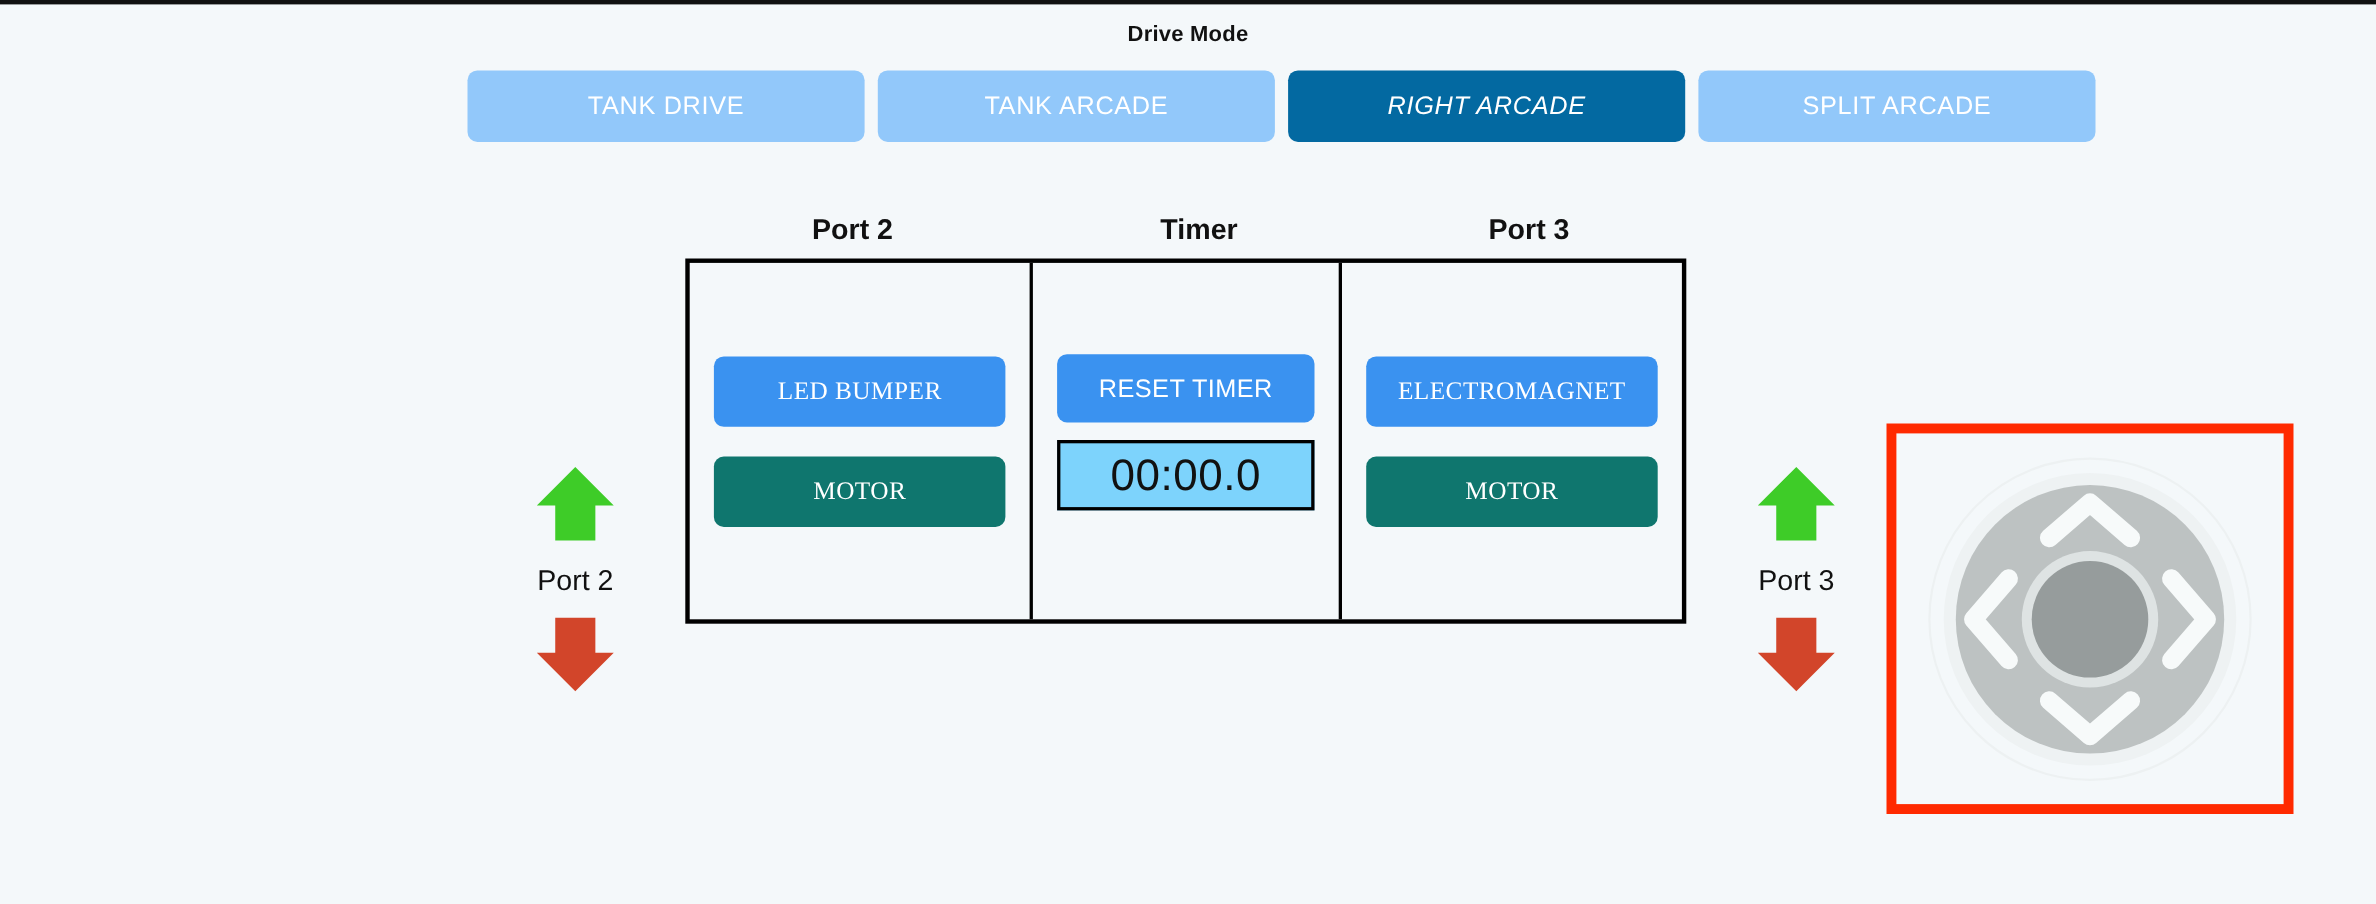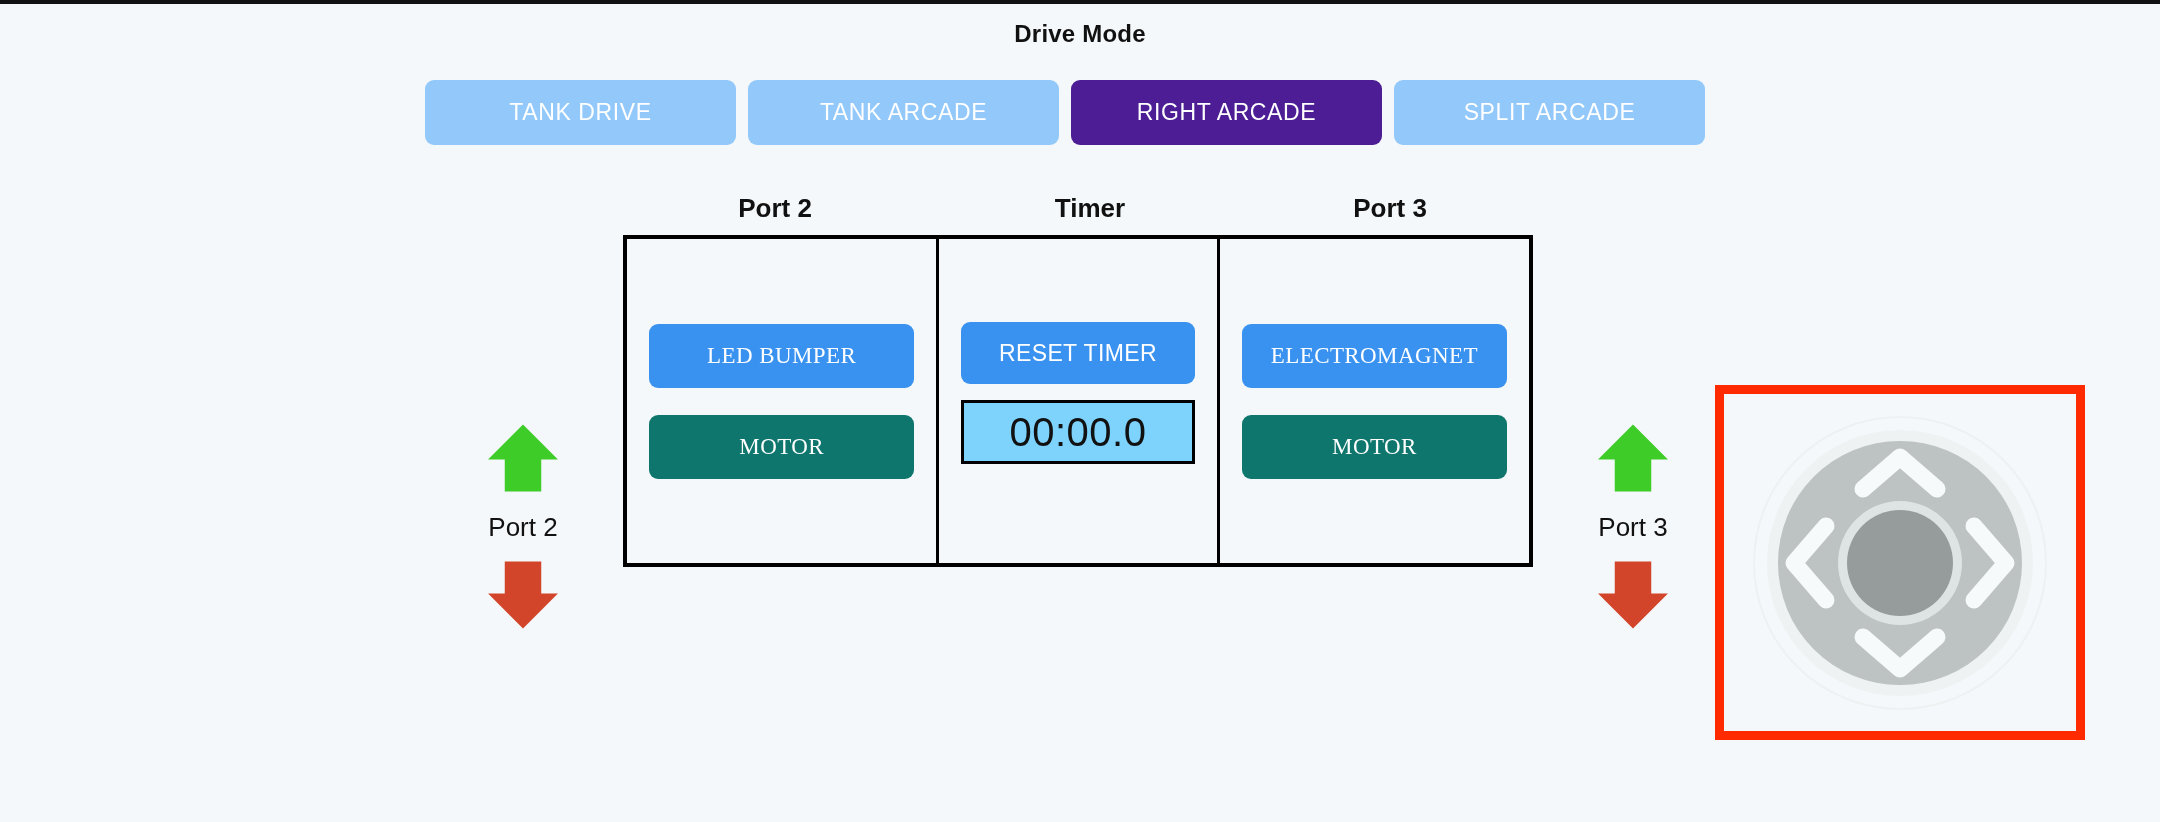--- a/index.html
+++ b/index.html
@@ -22,48 +22,49 @@
     background: #111111;
   }
 
   
   #drive-mode-title {
     position: absolute;
     top: 20px;
     left: 0;
     width: 2160px;
     text-align: center;
-    font-size: 24px;
+    font-size: 20px;
     font-weight: bold;
     color: #111111;
     letter-spacing: 0.2px;
   }
   #mode-button-row {
     position: absolute;
-    top: 80px;
+    top: 64px;
     left: 425px;
-    width: 1280px;
+    width: 1480px;
     height: 65px;
     display: flex;
     gap: 12px;
   }
   .mode-btn {
     flex: 1 1 0;
     border: none;
     border-radius: 9px;
     background: #92c8fa;
     color: #ffffff;
     font-size: 23px;
     font-family: "Liberation Sans", sans-serif;
     letter-spacing: 0.6px;
     cursor: pointer;
     padding: 0;
   }
   .mode-btn.active {
-    background: #4c1d95;
+    background: #0369a1;
+    font-style: italic;
   }
 
   
   .panel-title {
     position: absolute;
     font-size: 26px;
     font-weight: bold;
     color: #111111;
     text-align: center;
     top: 193px;

